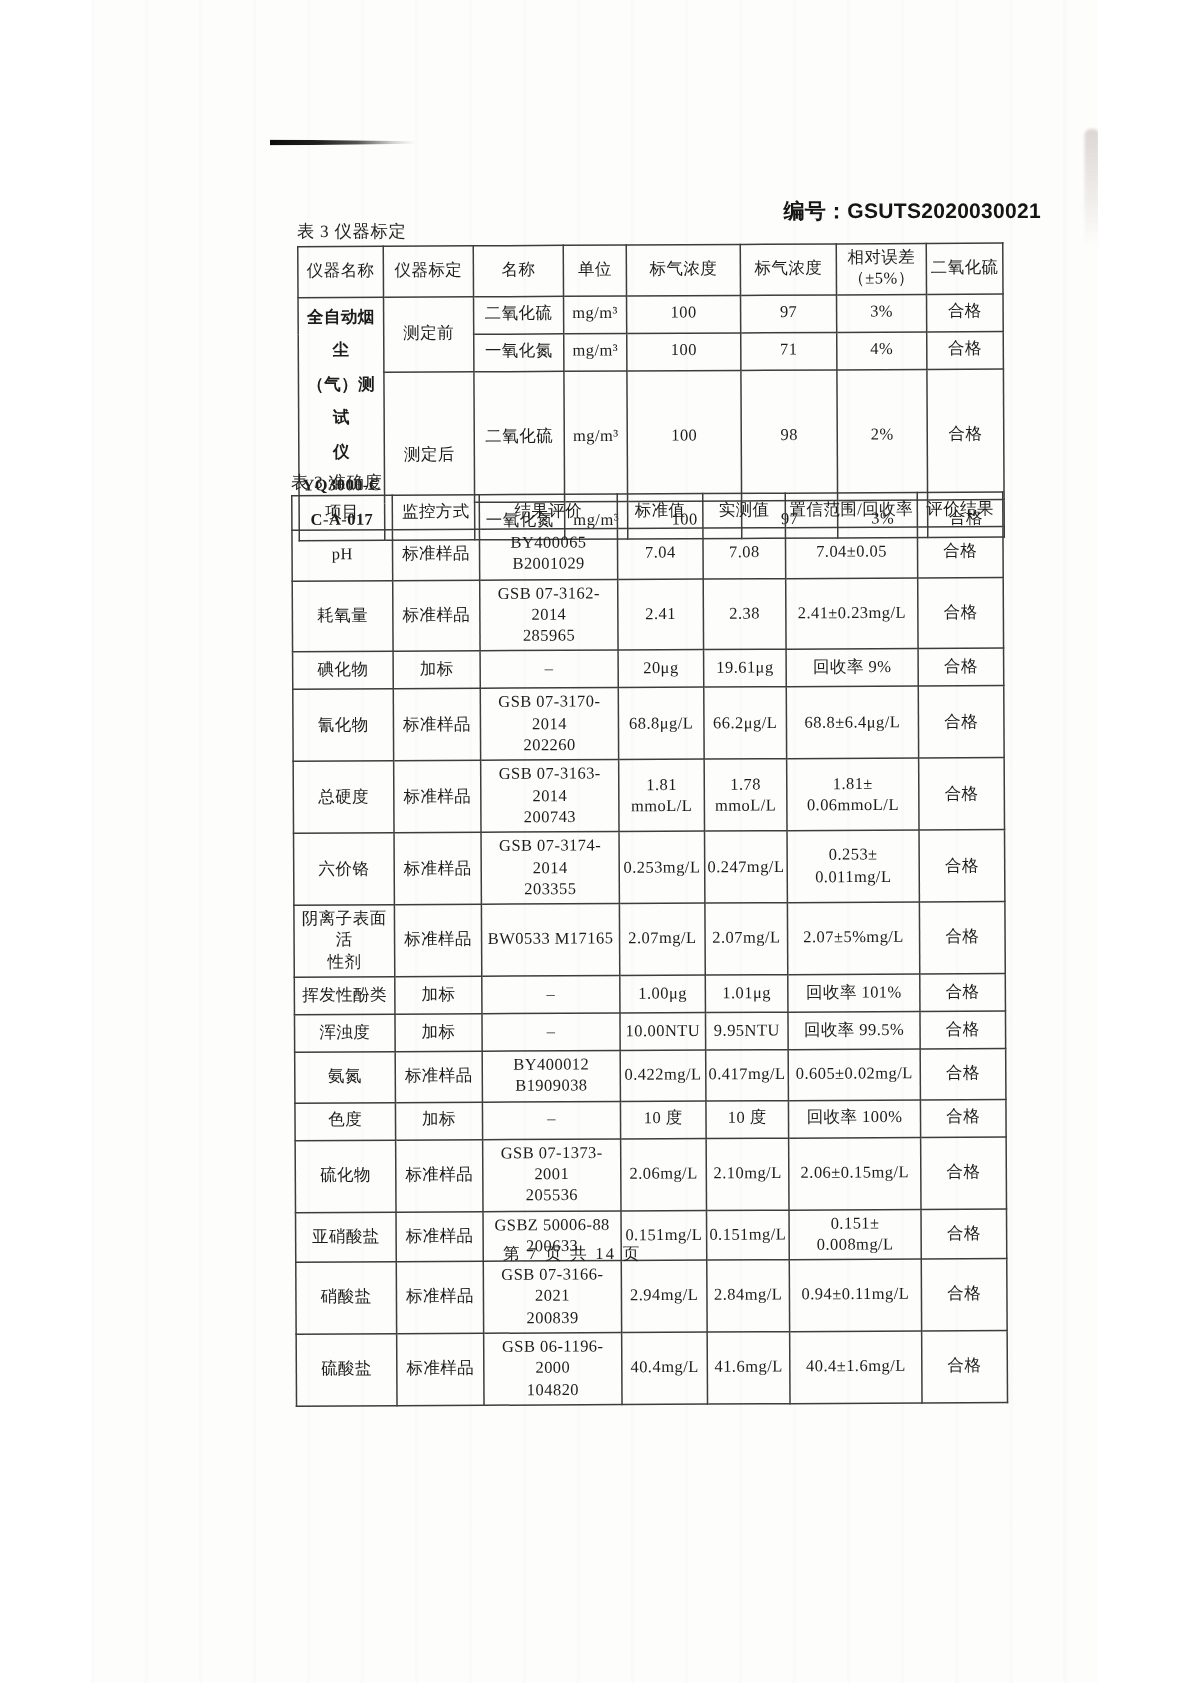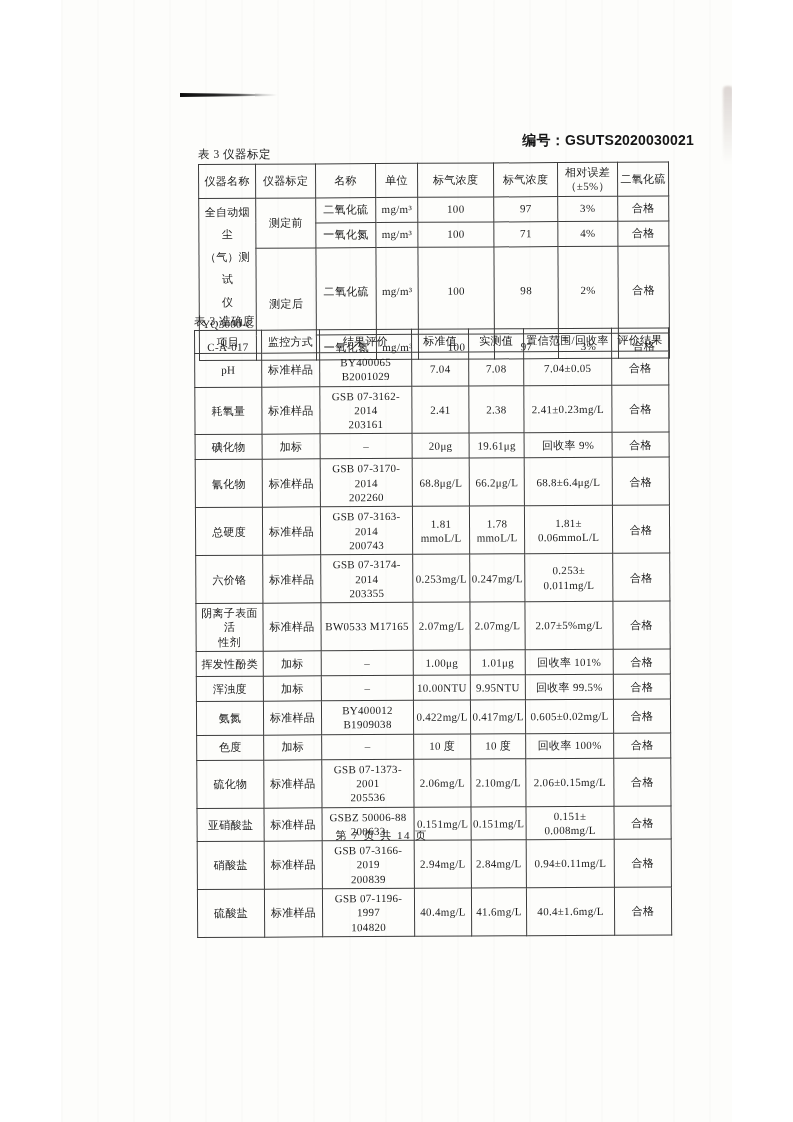--- a/index.html
+++ b/index.html
@@ -52,21 +52,21 @@
   table.t3{left:137px;top:164px;width:470px;}
   table.t4{left:133px;top:330px;width:474px;}
   .scan-table th,.scan-table td{
     border:1px solid #3d3d3d;
     text-align:center;vertical-align:middle;
     font-size:11px;font-weight:400;line-height:1.3;
     padding:2px 1px;letter-spacing:0.3px;
     color:#1c1c1c;
     overflow:hidden;
   }
-  .t3 .instrument{line-height:2.05;}
+  .t3 .instrument{line-height:2.05;font-weight:bold;}
   .footer{
     position:absolute;left:0;right:30px;top:828px;
     text-align:center;
     font-size:11px;letter-spacing:1.5px;color:#222;
   }
 </style>
 </head>
 <body>
 
 <div class="page">
@@ -181,21 +181,21 @@
           <td>7.04</td>
           <td>7.08</td>
           <td>7.04±0.05</td>
           <td>合格</td>
         </tr>
         <tr style="height: 33px;">
           <td>耗氧量</td>
           <td>标准样品</td>
           <td>
             <div>GSB 07-3162-2014</div>
-            <div>203161</div>
+            <div>285965</div>
           </td>
           <td>2.41</td>
           <td>2.38</td>
           <td>2.41±0.23mg/L</td>
           <td>合格</td>
         </tr>
         <tr style="height: 25px;">
           <td>碘化物</td>
           <td>加标</td>
           <td>–</td>
@@ -327,33 +327,33 @@
           <td>
             <div>0.151±</div>
             <div>0.008mg/L</div>
           </td>
           <td>合格</td>
         </tr>
         <tr style="height: 33px;">
           <td>硝酸盐</td>
           <td>标准样品</td>
           <td>
-            <div>GSB 07-3166-2019</div>
+            <div>GSB 07-3166-2021</div>
             <div>200839</div>
           </td>
           <td>2.94mg/L</td>
           <td>2.84mg/L</td>
           <td>0.94±0.11mg/L</td>
           <td>合格</td>
         </tr>
         <tr style="height: 33px;">
           <td>硫酸盐</td>
           <td>标准样品</td>
           <td>
-            <div>GSB 07-1196-1997</div>
+            <div>GSB 06-1196-2000</div>
             <div>104820</div>
           </td>
           <td>40.4mg/L</td>
           <td>41.6mg/L</td>
           <td>40.4±1.6mg/L</td>
           <td>合格</td>
         </tr>
       </tbody>
   </table>
 

